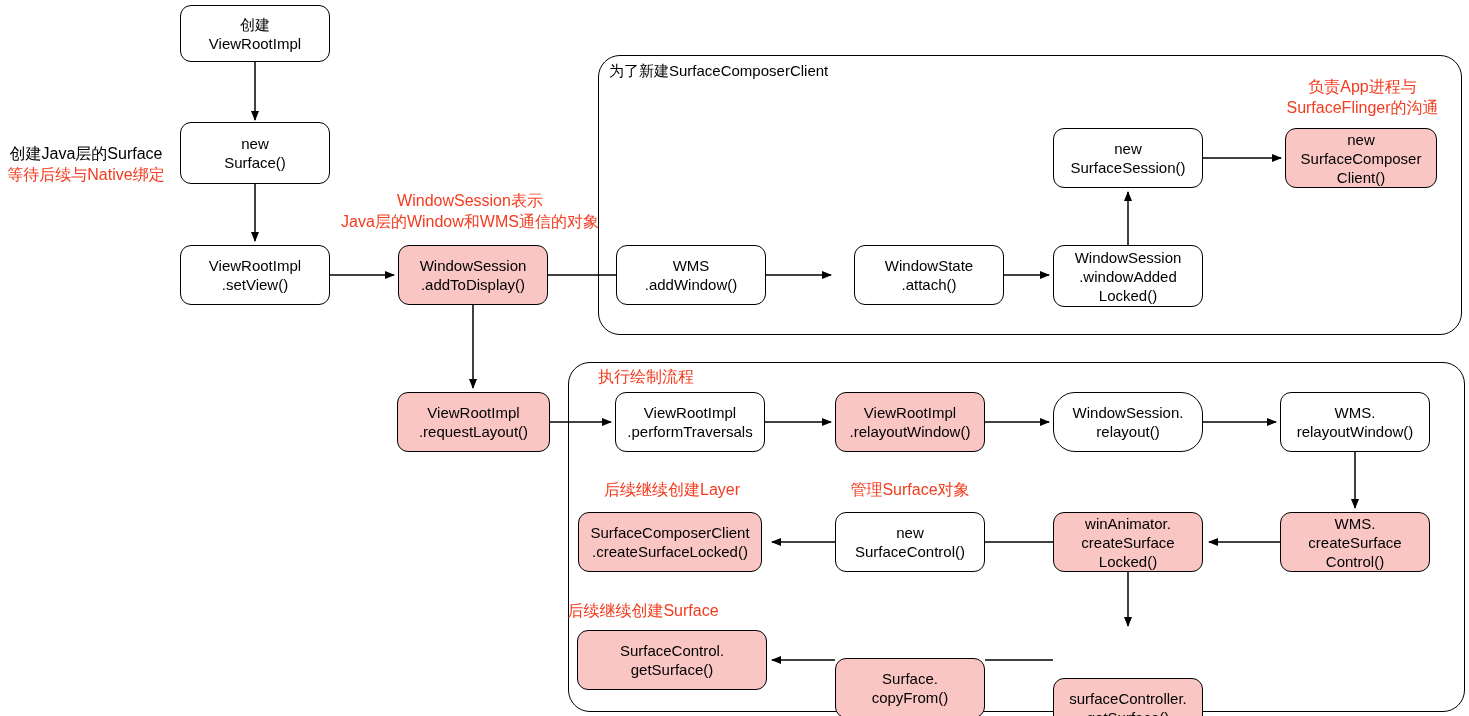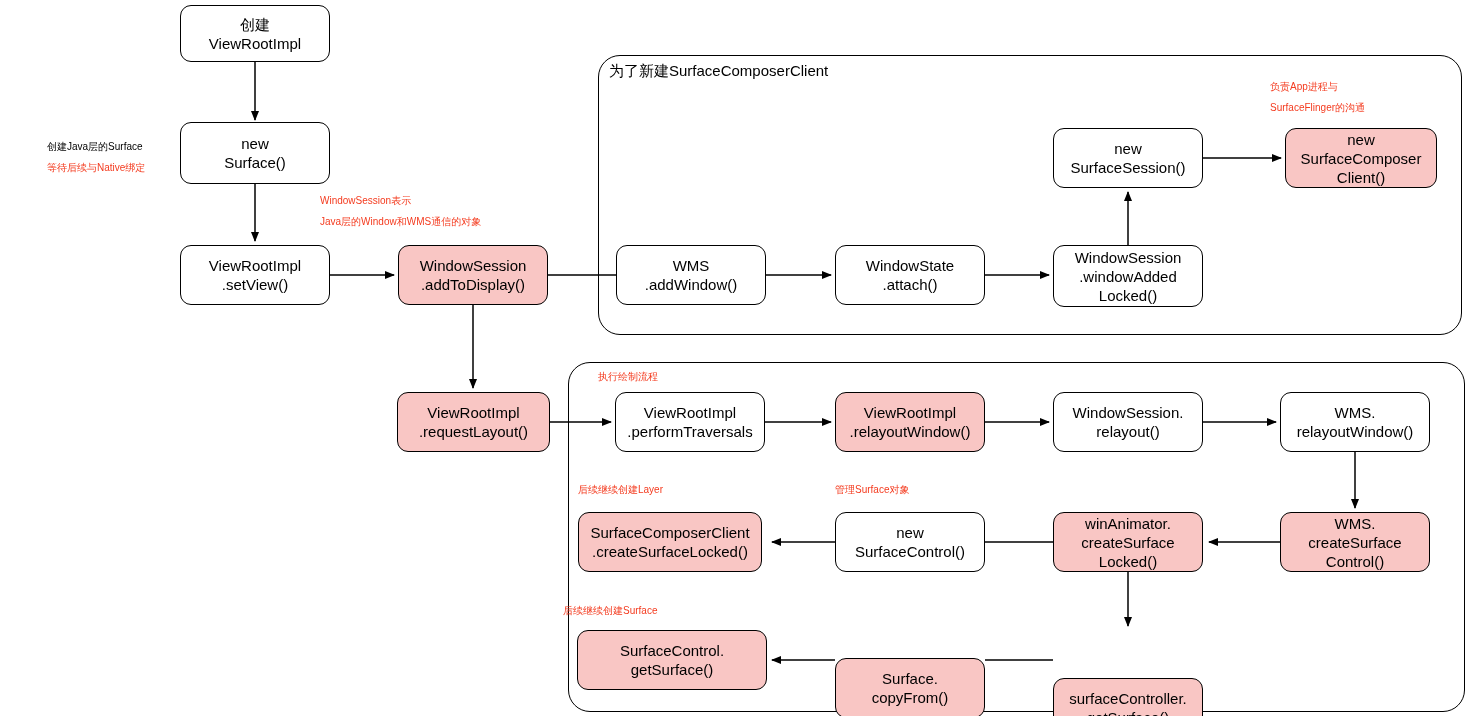--- a/index.html
+++ b/index.html
@@ -36,23 +36,23 @@
     justify-content:center;
     text-align:center;
     font-size:15px;
     line-height:19px;
     padding:0 12px;
     z-index:2;
   }
   .node.pink{background:var(--pink,#f9c6c4);}
   .note{
     position:absolute;
-    font-size:10px;
+    font-size:16px;
     line-height:21px;
-    text-align:left;
+    text-align:center;
     white-space:nowrap;
     z-index:3;
   }
   .note .red{color:var(--red,#f43b1f);}
   .edges{
     position:absolute;
     top:0;left:0;
     z-index:1;
     pointer-events:none;
   }
@@ -104,21 +104,21 @@
       <div>.setView()</div>
     </div>
     <div class="node pink" style="left: 398px; top: 245px; width: 150px; height: 60px;">
       <div>WindowSession</div>
       <div>.addToDisplay()</div>
     </div>
     <div class="node" style="left: 616px; top: 245px; width: 150px; height: 60px;">
       <div>WMS</div>
       <div>.addWindow()</div>
     </div>
-    <div class="node" style="left: 835px; top: 245px; width: 150px; height: 60px;">
+    <div class="node" style="left: 854px; top: 245px; width: 150px; height: 60px;">
       <div>WindowState</div>
       <div>.attach()</div>
     </div>
     <div class="node" style="left: 1053px; top: 245px; width: 150px; height: 62px;">
       <div>WindowSession</div>
       <div>.windowAdded</div>
       <div>Locked()</div>
     </div>
     <div class="node" style="left: 1053px; top: 128px; width: 150px; height: 60px;">
       <div>new</div>
@@ -134,21 +134,21 @@
       <div>.requestLayout()</div>
     </div>
     <div class="node" style="left: 615px; top: 392px; width: 150px; height: 60px;">
       <div>ViewRootImpl</div>
       <div>.performTraversals</div>
     </div>
     <div class="node pink" style="left: 835px; top: 392px; width: 150px; height: 60px;">
       <div>ViewRootImpl</div>
       <div>.relayoutWindow()</div>
     </div>
-    <div class="node" style="left: 1053px; top: 392px; width: 150px; height: 60px;">
+    <div class="node" style="left: 1053px; top: 392px; width: 150px; height: 60px; border-radius: 22px;">
       <div>WindowSession.</div>
       <div>relayout()</div>
     </div>
     <div class="node" style="left: 1280px; top: 392px; width: 150px; height: 60px;">
       <div>WMS.</div>
       <div>relayoutWindow()</div>
     </div>
     <div class="node pink" style="left: 1280px; top: 512px; width: 150px; height: 60px;">
       <div>WMS.</div>
       <div>createSurface</div>
@@ -172,21 +172,21 @@
       <div>getSurface()</div>
     </div>
     <div class="node pink" style="left: 835px; top: 658px; width: 150px; height: 60px;">
       <div>Surface.</div>
       <div>copyFrom()</div>
     </div>
     <div class="node pink" style="left: 1053px; top: 630px; width: 150px; height: 60px; margin-top: 48px;">
       <div>surfaceController.</div>
       <div>getSurface()</div>
     </div>
-    <div class="note" style="left: 0px; top: 136px; width: 172px; margin-left: 47px;">
+    <div class="note" style="left: 0px; top: 143px; width: 172px;">
       <div>创建Java层的Surface</div>
       <div class="red">等待后续与Native绑定</div>
     </div>
     <div class="note" style="left: 320px; top: 190px; width: 300px;">
       <div class="red">WindowSession表示</div>
       <div class="red">Java层的Window和WMS通信的对象</div>
     </div>
     <div class="note" style="left: 1270px; top: 76px; width: 185px;">
       <div class="red">负责App进程与</div>
       <div class="red">SurfaceFlinger的沟通</div>

